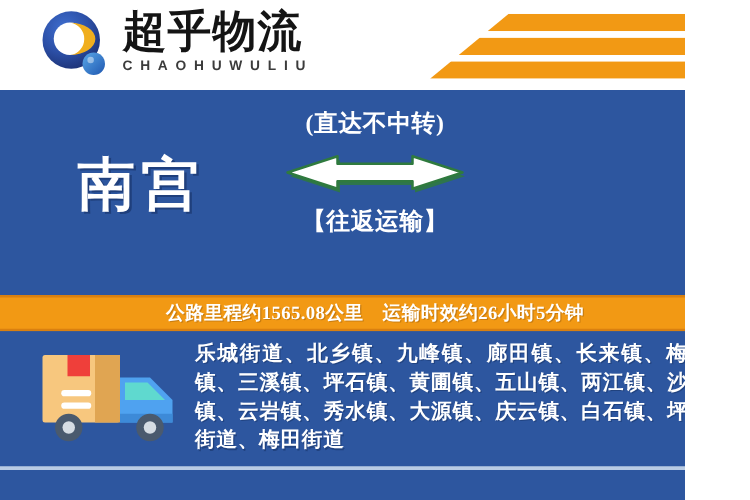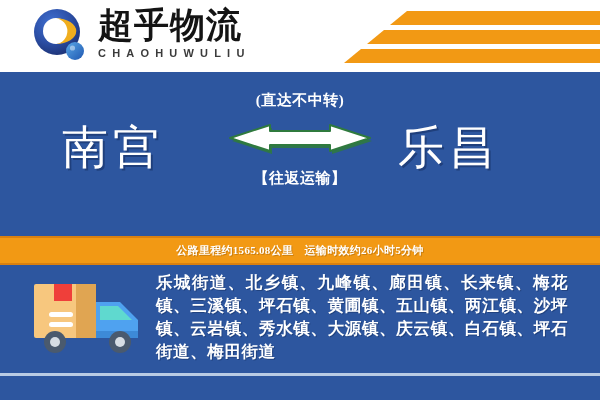--- a/index.html
+++ b/index.html
@@ -2,21 +2,21 @@
 <html><head>
 <meta charset="utf-8">
 <style>
   html, body {
     margin: 0;
     padding: 0;
     background: #ffffff;
   }
   #banner {
     position: relative;
-    width: 600px;
+    width: 548px;
     height: 400px;
     overflow: hidden;
     background: #2d569f;
     font-family: "Liberation Serif", "DejaVu Serif", serif;
     user-select: none;
   }
 
   
   .header {
     position: absolute;
@@ -77,39 +77,39 @@
     position: absolute;
     left: 0; top: 72px;
     width: 600px; height: 164px;
     background: #2d569f;
   }
   .city {
     position: absolute;
     top: 48px;
     font-family: "Liberation Serif", "DejaVu Serif", serif;
     font-size: 46px;
-    font-weight: normal;
+    font-weight: bold;
     color: #ffffff;
     letter-spacing: 5px;
     line-height: 56px;
     text-shadow: 2px 2px 0 rgba(20,45,95,0.55);
     white-space: nowrap;
   }
   .city.origin { left: 62px; }
   .city.dest   { left: 398px; }
 
   .route-mid {
     position: absolute;
     left: 225px; top: 18px;
     width: 150px;
     text-align: center;
   }
   .route-note {
     font-family: "Liberation Serif", "DejaVu Serif", serif;
-    font-size: 15px;
+    font-size: 19px;
     font-weight: bold;
     color: #ffffff;
     letter-spacing: 0.5px;
     line-height: 20px;
     white-space: nowrap;
   }
   .route-note.top { margin-bottom: 4px; }
   .route-note.bottom { margin-top: 8px; }
   .arrow-wrap {
     width: 150px; height: 46px;
@@ -124,21 +124,21 @@
     background: #f29914;
     border-top: 2px solid #d98010;
     border-bottom: 2px solid #d98010;
     box-sizing: border-box;
     display: flex;
     align-items: center;
     justify-content: center;
   }
   .info-text {
     font-family: "Liberation Serif", "DejaVu Serif", serif;
-    font-size: 11px;
+    font-size: 15px;
     font-weight: bold;
     color: #ffffff;
     letter-spacing: 0.3px;
     white-space: nowrap;
     text-shadow: 1px 1px 0 rgba(150,90,10,0.45);
   }
 
   
   .coverage {
     position: absolute;
@@ -231,21 +231,20 @@
           <g transform="translate(3,3)">
             <path d="M42 8 L42 14 L102 14 L102 8 L142 21 L102 34 L102 28 L42 28 L42 34 L2 21 Z" fill="#2f7a3e" opacity="0.85" transform="translate(2,3)"></path>
             <path d="M42 8 L42 14 L102 14 L102 8 L142 21 L102 34 L102 28 L42 28 L42 34 L2 21 Z" fill="#ffffff" stroke="#2f7a3e" stroke-width="2" stroke-linejoin="round"></path>
           </g>
         </svg>
       </div>
 
       <div class="route-note bottom">【往返运输】</div>
     </div>
 
-    <div class="city dest">乐昌</div>
   </div>
 
   <div class="info-bar">
     <span class="info-text">公路里程约1565.08公里　运输时效约26小时5分钟</span>
   </div>
 
   <div class="coverage">
 
     <div class="truck">
       <svg width="132" height="86" viewBox="0 0 132 86">

